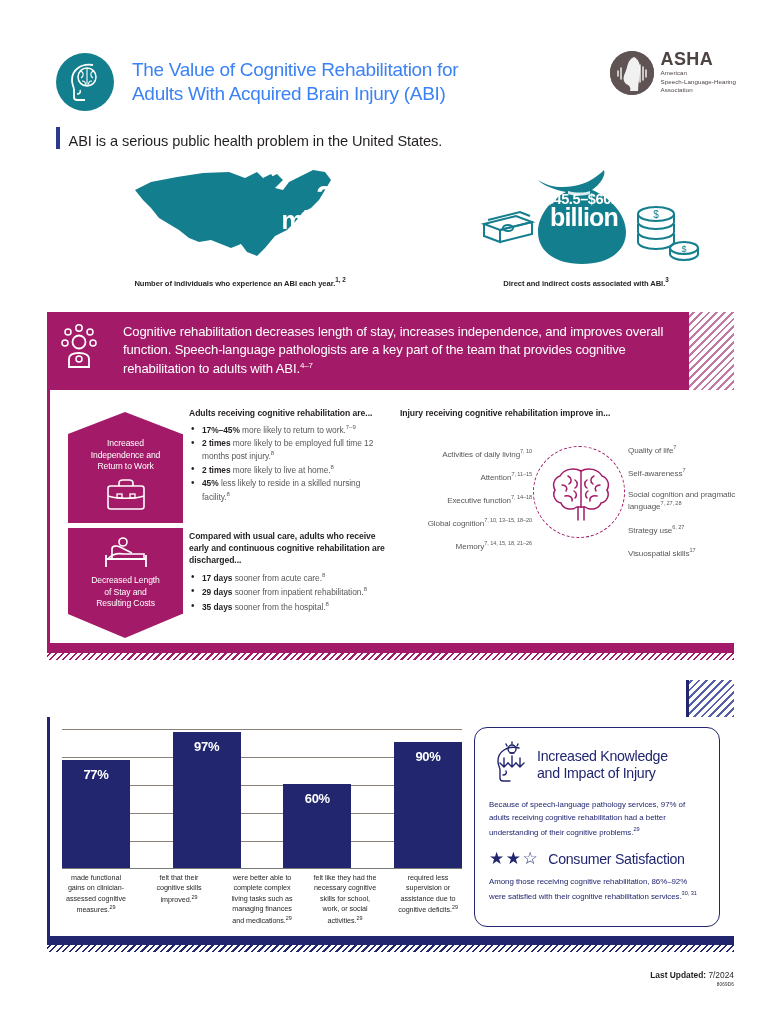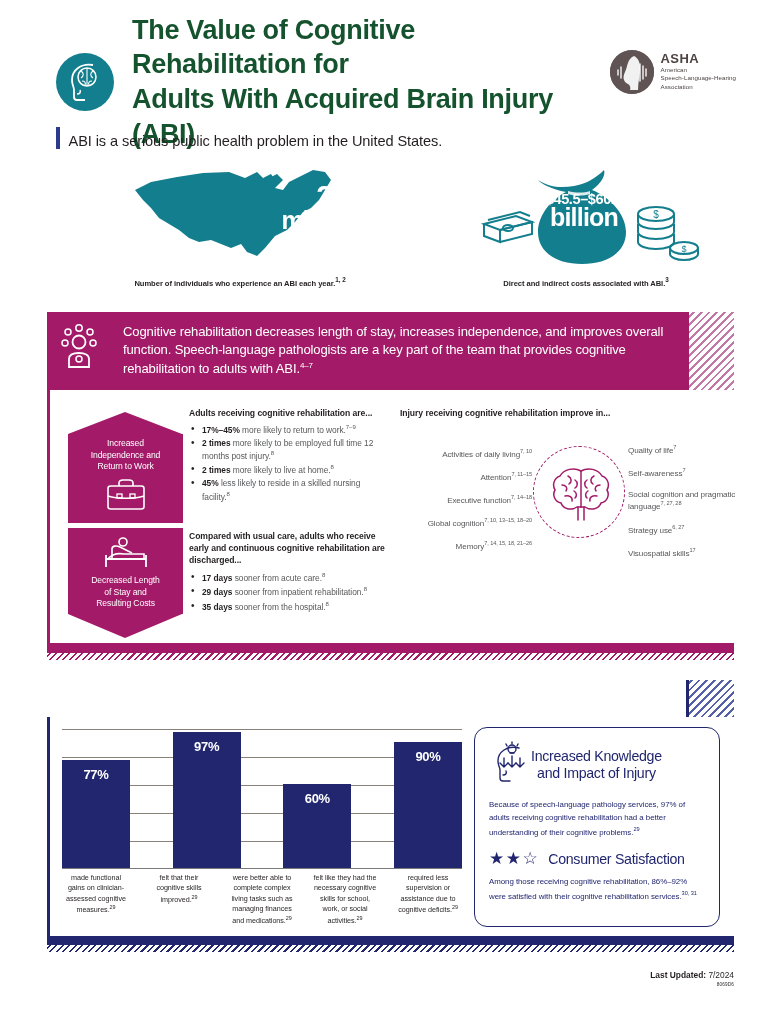--- a/index.html
+++ b/index.html
@@ -13,28 +13,28 @@
   .page { position: relative; width: 780px; height: 1009px; background:#fff; }
 
   
   .header { position:absolute; left:56px; top:46px; width:680px; height:72px; display:flex; align-items:center; }
   .brain-badge {
     width:58px; height:58px; border-radius:50%;
     background:#137e8d; flex:0 0 58px; position:relative;
   }
   .brain-badge svg { position:absolute; left:9px; top:8px; }
   .header-title {
-    margin-left:18px; font-size:27px; line-height:1.28; font-weight:700;
-    letter-spacing:-0.3px; color:#14532d; max-width:430px;
+    margin-left:18px; font-size:19px; line-height:1.28; font-weight:400;
+    letter-spacing:-0.3px; color:#3b82f6; max-width:430px;
   }
   .asha-logo { position:absolute; right:0px; top:4px; display:flex; align-items:center; }
   .asha-mark { width:44px; height:44px; border-radius:50%; background:#5f5453; position:relative; flex:0 0 44px; }
   .asha-mark svg { position:absolute; left:0; top:0; }
   .asha-words { margin-left:7px; }
-  .asha-words .a1 { font-size:13px; font-weight:bold; color:#4d4443; letter-spacing:0.4px; line-height:1.05; }
+  .asha-words .a1 { font-size:18px; font-weight:bold; color:#4d4443; letter-spacing:0.4px; line-height:1.05; }
   .asha-words .a2 { font-size:6.2px; color:#4d4443; line-height:1.42; letter-spacing:0.05px; }
 
   
   .subhead { position:absolute; left:56px; top:127px; width:680px; display:flex; align-items:flex-end; }
   .subhead .bar { width:3.5px; height:22px; background:#2a3a8c; flex:0 0 3.5px; }
   .subhead .txt { margin-left:9px; font-size:14.6px; color:#231f20; letter-spacing:-0.1px; }
 
   
   .stats { position:absolute; left:56px; top:160px; width:680px; height:145px; }
   .stat { position:absolute; text-align:center; }
@@ -146,21 +146,21 @@
   .xlabel { width:68px; font-size:7.2px; line-height:1.45; color:#231f20; text-align:center; letter-spacing:-0.05px;}
   .xlabel sup { font-size:5.4px; }
 
   
   .card {
     position:absolute; left:424px; top:10px; width:246px; height:200px;
     border:1.5px solid #21266f; border-radius:13px; padding:12px 14px;
   }
   .card-head { display:flex; align-items:center; }
   .card-head .khicon { flex:0 0 42px; }
-  .card-head .khtitle { color:#21266f; font-size:14.2px; line-height:1.22; letter-spacing:-0.3px; text-align:center; }
+  .card-head .khtitle { margin-left:6px; color:#21266f; font-size:14.2px; line-height:1.22; letter-spacing:-0.3px; text-align:left; }
   .card-p { color:#21266f; font-size:7.9px; line-height:1.62; margin-top:9px; letter-spacing:-0.05px;}
   .card-p sup { font-size:5.6px; }
   .card-sat { display:flex; align-items:center; margin-top:11px; }
   .stars { color:#21266f; font-size:17px; letter-spacing:1.5px; line-height:1; }
   .sat-title { margin-left:9px; color:#21266f; font-size:14.2px; letter-spacing:-0.3px; }
 
   
   .footer { position:absolute; right:46px; top:970px; text-align:right; }
   .footer .lu { font-size:8.4px; font-weight:bold; color:#231f20; }
   .footer .code { font-size:4.6px; color:#231f20; margin-top:2px; letter-spacing:0.2px;}

